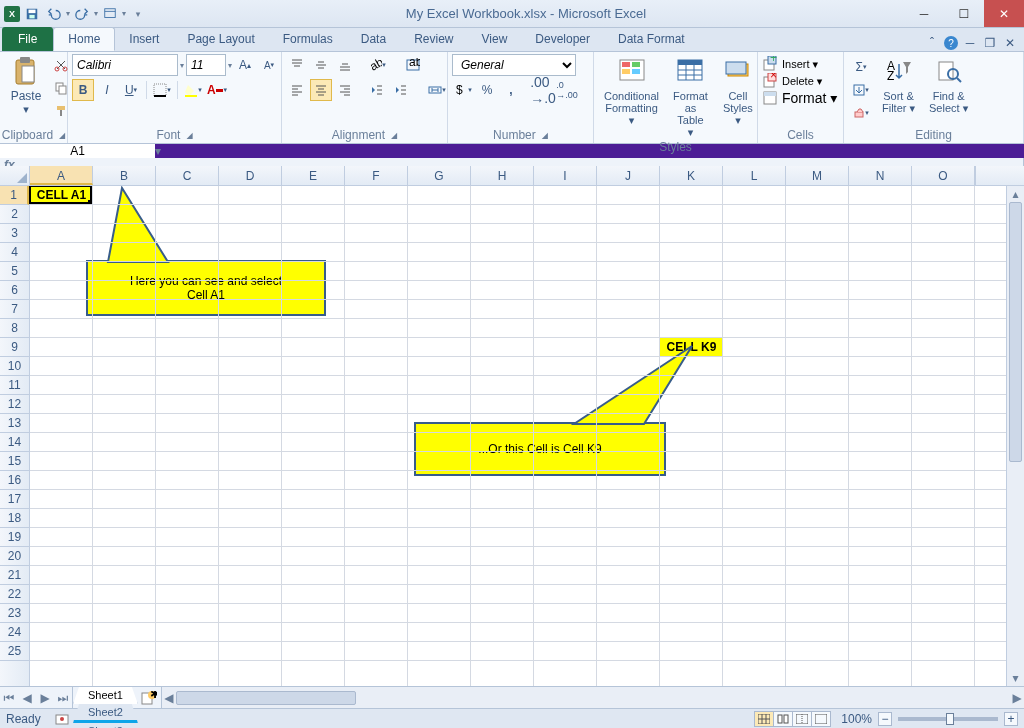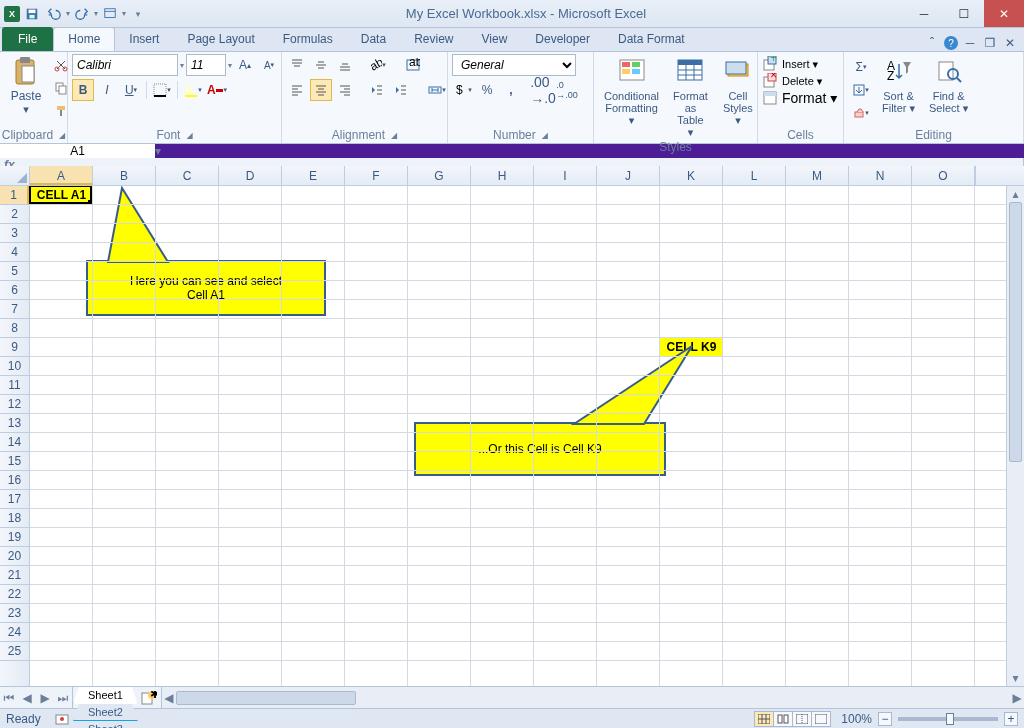--- a/index.html
+++ b/index.html
@@ -79,21 +79,21 @@
 
 .callout { position:absolute; background:#ffff00; border:2px solid #385d8a; padding:12px 16px; font-size:15px; color:#000; text-align:center; }
 .callout svg.tail { position:absolute; overflow:visible; }
 
 
 .sheettabs-row { height:22px; display:flex; align-items:stretch; border-top:1px solid #b5c4d8; background:#eef3fa; }
 .navbtns { display:flex; border-right:1px solid #b5c4d8; }
 .navbtns .nb { width:18px; display:flex; align-items:center; justify-content:center; color:#6a7f9a; cursor:pointer; }
 .sheet-tabs { display:flex; align-items:flex-end;flex-direction:column; }
 .stab { padding:2px 14px; background:#fff; border:1px solid #b5c4d8; border-top:none; border-bottom:1px solid #fff; margin-right:-1px; position:relative; top:0; cursor:pointer; font-size:11px; clip-path: polygon(6px 0, calc(100% - 6px) 0, 100% 100%, 0 100%); }
-.stab.inactive { background:#dfe7f2; color:#3b5a82; border-bottom:1px solid #0ea5e9; }
+.stab.inactive { background:#dfe7f2; color:#3b5a82; border-bottom:3px solid #0ea5e9; }
 .newsheet { width:24px; display:flex; align-items:center; justify-content:center; cursor:pointer; }
 .hscroll-area { flex:1; display:flex; align-items:center; border-left:1px solid #b5c4d8; position:relative; background:#e9eef6; }
 .hscroll-area .trackL { width:14px; text-align:center; color:#6a7f9a; }
 .hscroll-area .trackR { width:14px; text-align:center; color:#6a7f9a; }
 .hscroll-area .track { flex:1; height:14px; position:relative; }
 .hscroll-area .thumb { position:absolute; left:0; top:0; bottom:0; width:180px; background:#cdd8e8; border:1px solid #aab9cf; border-radius:2px; }
 
 
 .status { height:20px; background:#dfe7f2; border-top:1px solid #b5c4d8; display:flex; align-items:center; padding:0 6px; color:#3b5a82; font-size:11px; }
 .status .spacer { flex:1; }

